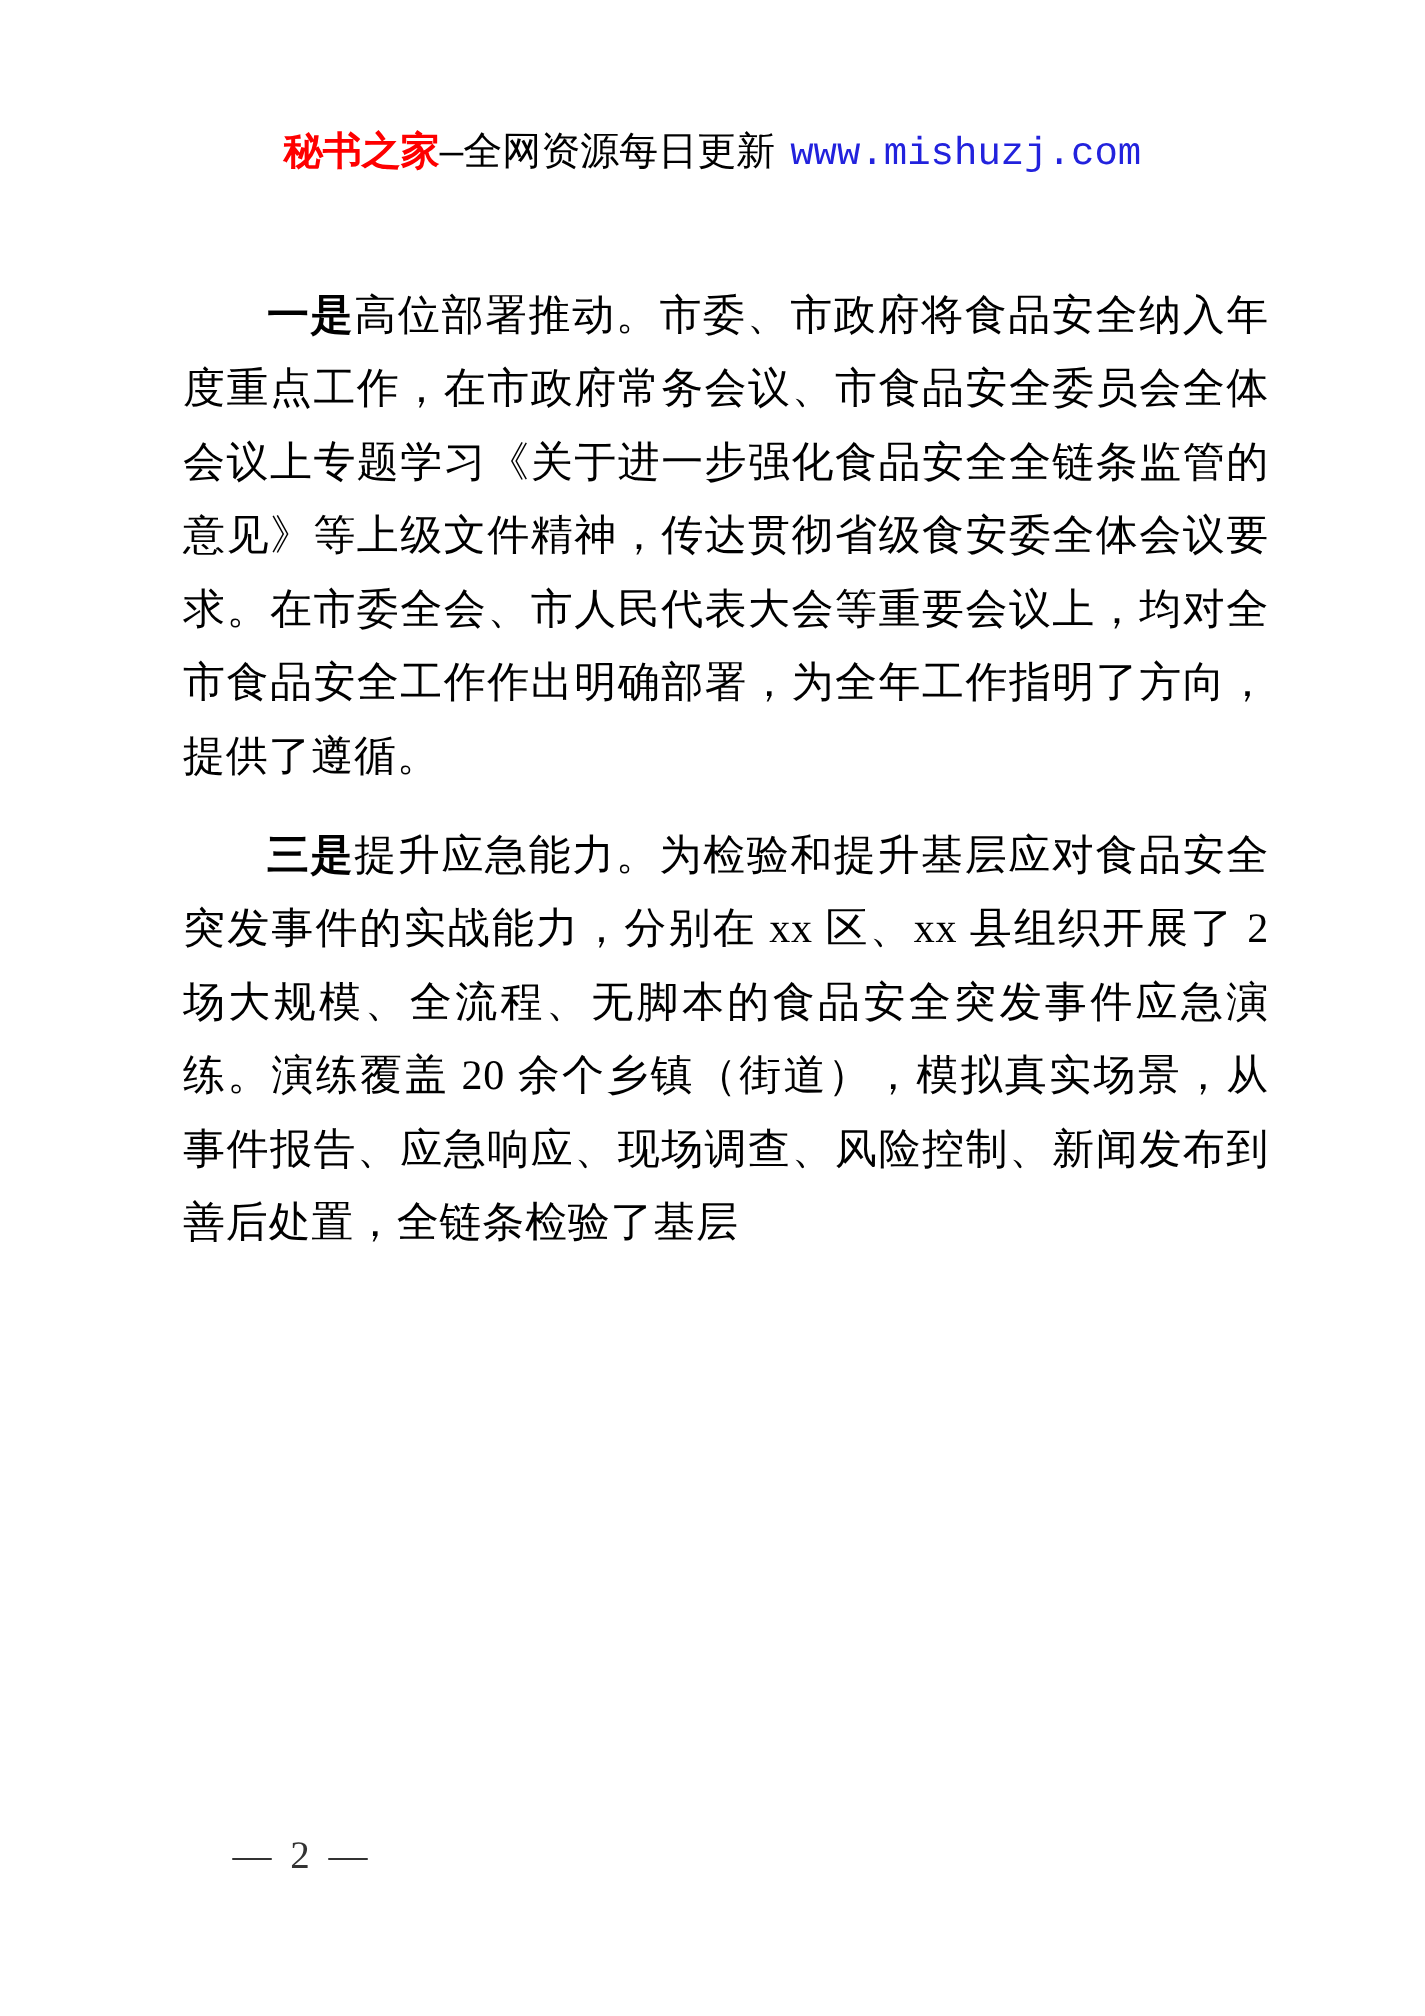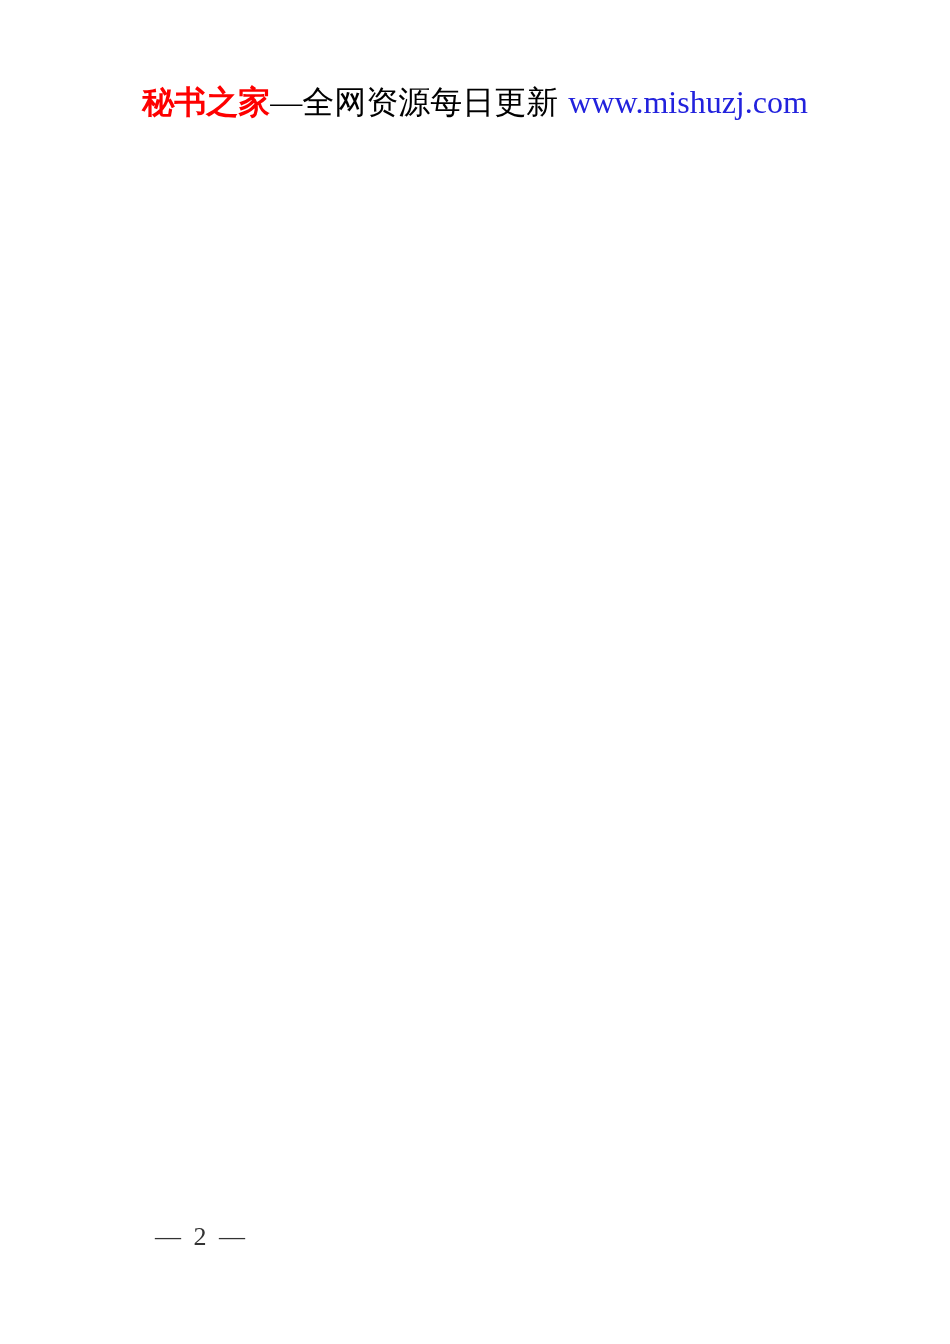--- a/index.html
+++ b/index.html
@@ -16,22 +16,22 @@
     font-family: "Liberation Serif", "DejaVu Serif", serif;
     color: #000000;
   }
   
   .header {
     position: absolute;
     top: 84px;
     left: 0;
     width: 100%;
     text-align: center;
-    font-family: Liberation Serif, serif;
-    font-size: 32px;
+    font-family: Liberation Mono, monospace;
+    font-size: 26px;
     line-height: 36px;
     white-space: nowrap;
   }
   .brand {
     color: #fe0000;
     font-weight: bold;
   }
   .tagline {
     color: #000000;
     font-weight: normal;
@@ -73,19 +73,21 @@
 </head>
 <body>
 
 <div class="page">
 
   <div class="header">
     <span class="brand">秘书之家</span><span class="tagline">—全网资源每日更新</span><span class="url">www.mishuzj.com</span>
   </div>
 
   <div class="doc-body">
+    <p class="para"><span class="lead">一是</span><span>高位部署推动。市委、市政府将食品安全纳入年度重点工作，在市政府常务会议、市食品安全委员会全体会议上专题学习《关于进一步强化食品安全全链条监管的意见》等上级文件精神，传达贯彻省级食安委全体会议要求。在市委全会、市人民代表大会等重要会议上，均对全市食品安全工作作出明确部署，为全年工作指明了方向，提供了遵循。</span></p>
 
 
+    <p class="para"><span class="lead">三是</span><span>提升应急能力。为检验和提升基层应对食品安全突发事件的实战能力，分别在 xx 区、xx 县组织开展了 2 场大规模、全流程、无脚本的食品安全突发事件应急演练。演练覆盖 20 余个乡镇（街道），模拟真实场景，从事件报告、应急响应、现场调查、风险控制、新闻发布到善后处置，全链条检验了基层</span></p>
   </div>
 
   <div class="footer">— 2 —</div>
 
 </div>
 
 </body></html>

